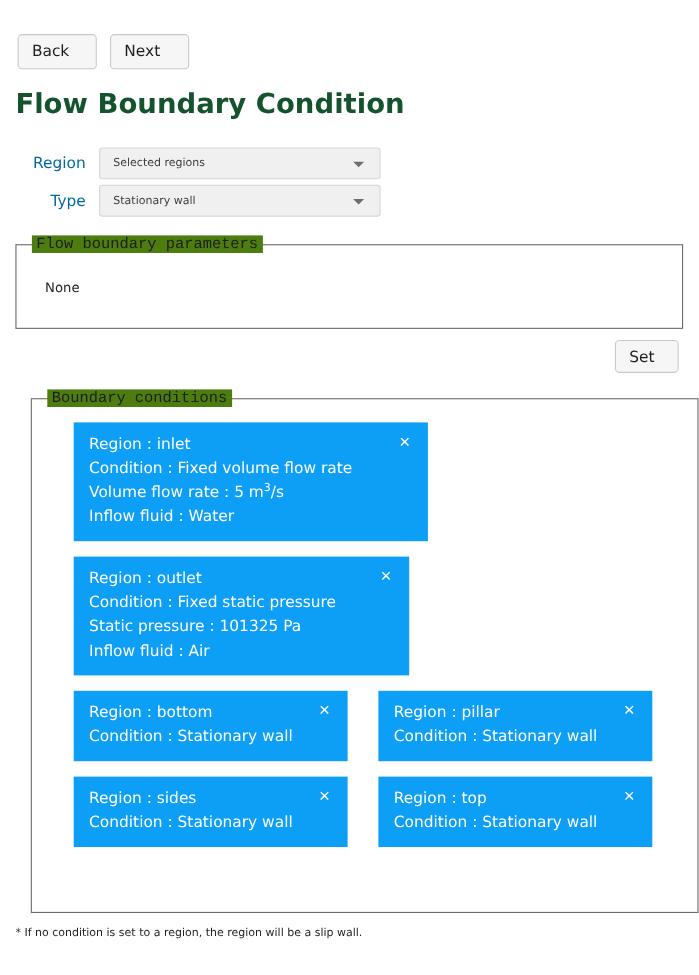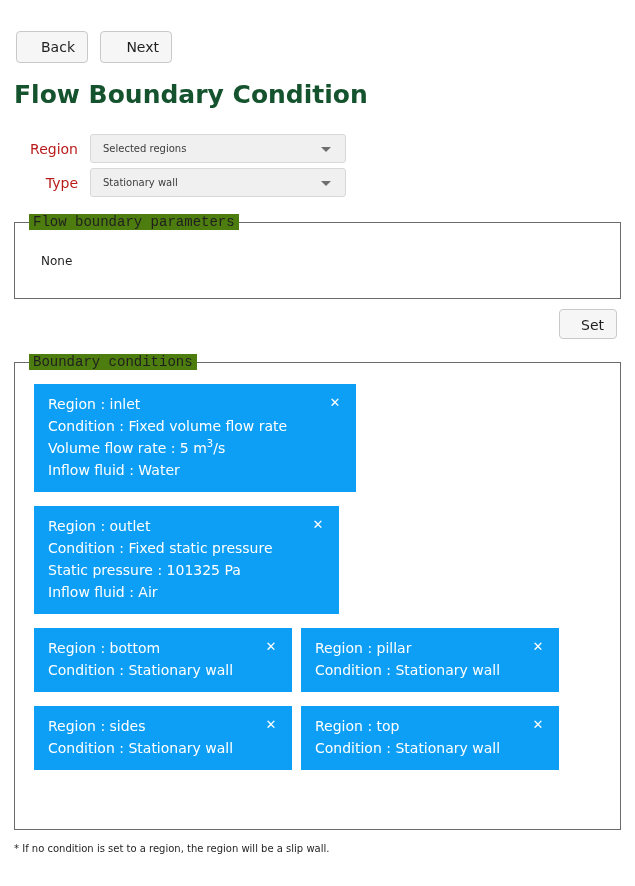--- a/index.html
+++ b/index.html
@@ -29,21 +29,21 @@
     min-width: 72px;
     height: 32px;
     padding: 0 12px;
     background: #f6f6f6;
     border: 1px solid #c9c9c9;
     border-radius: 4px;
     color: #1f1f1f;
     font-family: "DejaVu Sans", "Liberation Sans", sans-serif;
     font-size: 14px;
     line-height: 30px;
-    text-align: right;
+    text-align: left;
     box-sizing: border-box;
     cursor: pointer;
   }
 
   
   .page-title {
     position: absolute;
     left: 14px;
     top: 80px;
     font-size: 25px;
@@ -63,21 +63,21 @@
   .form-row {
     display: flex;
     align-items: center;
     margin-bottom: 5px;
   }
   .form-label {
     width: 76px;
     text-align: right;
     padding-right: 12px;
     font-size: 14px;
-    color: #b91c1c;
+    color: #0369a1;
     box-sizing: border-box;
   }
   .combo {
     position: relative;
     width: 256px;
     height: 29px;
     background: #f0f0f0;
     border: 1px solid #d8d8d8;
     border-radius: 3px;
     box-sizing: border-box;
@@ -137,21 +137,21 @@
 
   #set-btn {
     position: absolute;
     left: 559px;
     top: 309px;
     min-width: 58px;
     height: 30px;
   }
 
   #bc-fieldset {
-    left: 14px;
+    left: 28px;
     top: 362px;
     width: 607px;
     height: 468px;
     padding-left: 44px;
   }
 
   
   .cards {
     position: absolute;
     left: 19px;
@@ -159,20 +159,21 @@
     width: 545px;
   }
   .card {
     position: relative;
     background: #0d9ef5;
     color: #ffffff;
     box-sizing: border-box;
     padding: 9px 14px 11px 14px;
     margin-bottom: 14px;
     cursor: pointer;
+    margin-left: 19px;
   }
   .card-line {
     font-size: 14px;
     line-height: 22px;
     color: #ffffff;
     white-space: nowrap;
   }
   .card-close {
     position: absolute;
     top: 9px;

